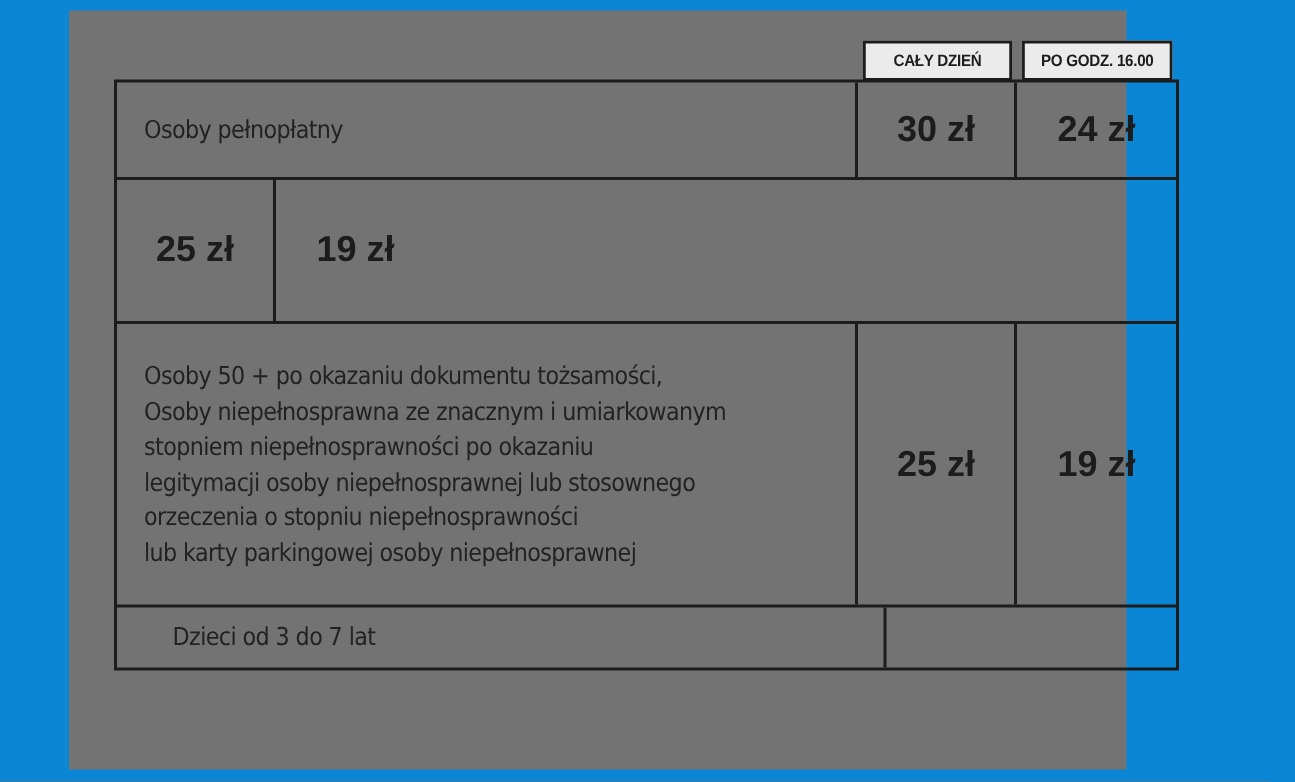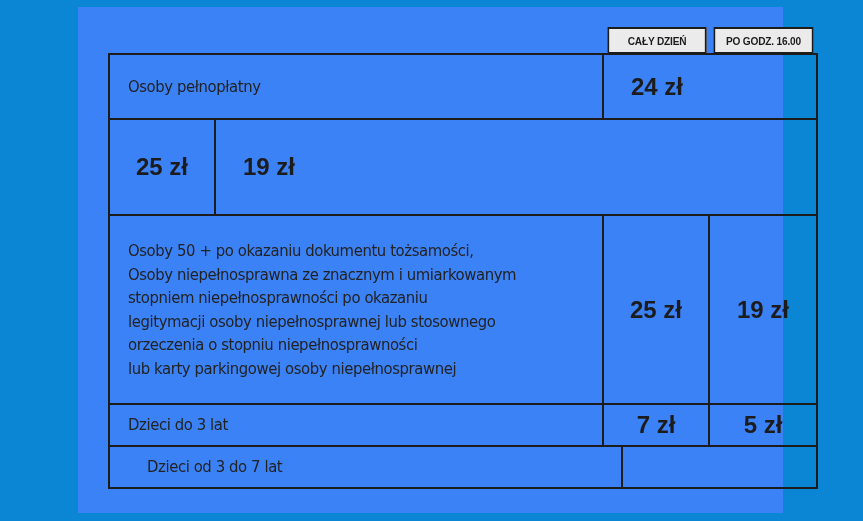--- a/index.html
+++ b/index.html
@@ -7,22 +7,21 @@
       width: 863px; height: 521px;
       background: #0a86d5;
       position: relative;
       overflow: hidden;
       font-family: "DejaVu Sans Condensed", "DejaVu Sans", "Liberation Sans", sans-serif;
     }
     .panel {
       position: absolute;
       left: 46px; top: 7px;
       width: 705px; height: 506px;
-      background: #3b82f6;
-      margin-left: 32px;
+      background: #737373;
     }
     .hdr {
       position: absolute;
       top: 20px; height: 27px;
       background: #ebebeb;
       border: 2px solid #1c1c1c;
       box-sizing: border-box;
       display: flex; align-items: center; justify-content: center;
       font-family: "Liberation Sans", sans-serif;
       font-weight: bold;
@@ -72,38 +71,34 @@
 </head>
 <body>
 
 <div class="panel">
   <div class="hdr hdr1">CAŁY DZIEŃ</div>
   <div class="hdr hdr2">PO GODZ. 16.00</div>
 
   <div class="table">
     <div class="row" style="height:65px">
       <div class="label">Osoby pełnopłatny</div>
+      <div class="price p1">30 zł</div>
       <div class="price p2">24 zł</div>
     </div>
     <div class="row" style="height:96px">
       <div class="price p1">25 zł</div>
       <div class="price p2">19 zł</div>
     </div>
     <div class="row" style="height:189px">
       <div class="label">Osoby 50 +  po okazaniu dokumentu tożsamości,
 Osoby niepełnosprawna ze znacznym i umiarkowanym
 stopniem niepełnosprawności po okazaniu
 legitymacji osoby niepełnosprawnej lub stosownego
 orzeczenia o stopniu niepełnosprawności
 lub karty parkingowej osoby niepełnosprawnej</div>
       <div class="price p1">25 zł</div>
       <div class="price p2">19 zł</div>
     </div>
-    <div class="row" style="height:42px">
-      <div class="label">Dzieci do 3 lat</div>
-      <div class="price p1">7 zł</div>
-      <div class="price p2">5 zł</div>
-    </div>
     <div class="row" style="height:40px">
       <div class="label">Dzieci od 3 do 7 lat</div>
     </div>
   </div>
 </div>
 
 </body></html>

